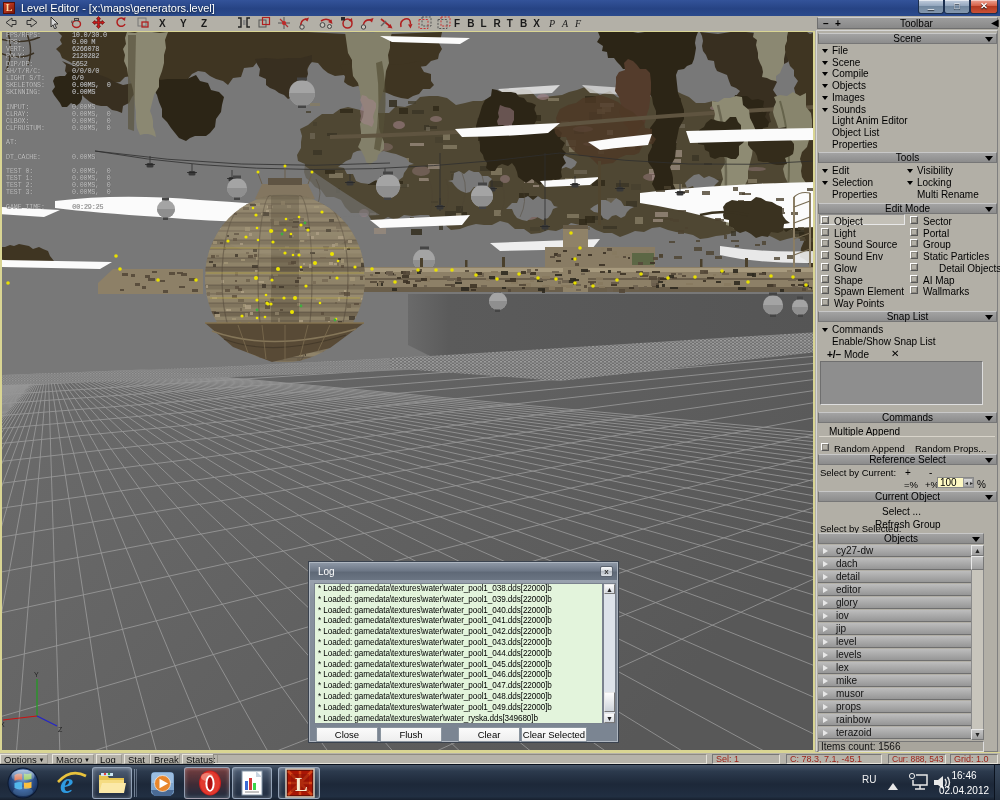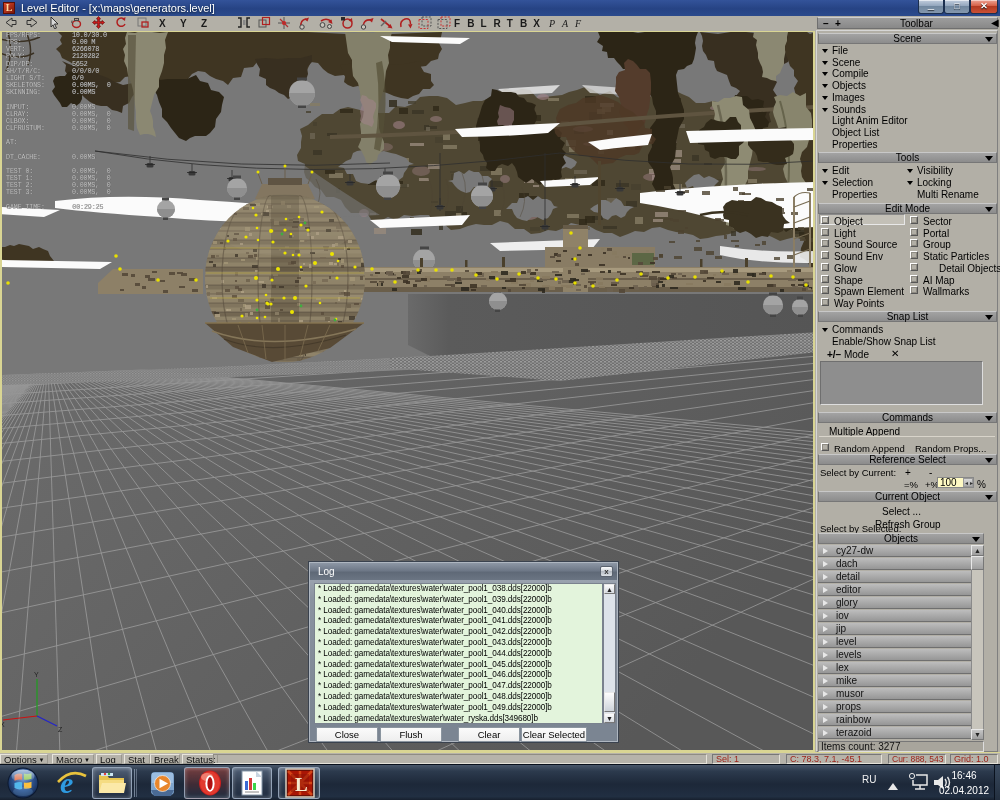--- a/index.html
+++ b/index.html
@@ -1592,21 +1592,21 @@
       <div class="otx">rainbow</div>
     </div>
     <div class="orow" style="top:727px;">
       <div class="oarr"></div>
       <div class="otx">terazoid</div>
     </div>
 <div class="sb abs" style="left:971px;top:545px;width:13px;height:195px;background:#c8c5bc;"></div>
 <div class="sbtn abs" style="left:971px;top:545px;width:13px;height:11px;">▲</div>
 <div class="sbtn abs" style="left:971px;top:556px;width:13px;height:14px;"></div>
 <div class="sbtn abs" style="left:971px;top:729px;width:13px;height:11px;">▼</div>
-<div class="abs" style="left:818px;top:741px;width:166px;height:11px;background:#a8a59c;border:1px solid #777;border-bottom-color:#ddd;border-right-color:#ddd;font-size:10px;line-height:10px;color:#111;padding-left:2px;">Items count: 3277</div>
+<div class="abs" style="left:818px;top:741px;width:166px;height:11px;background:#a8a59c;border:1px solid #777;border-bottom-color:#ddd;border-right-color:#ddd;font-size:10px;line-height:10px;color:#111;padding-left:2px;">Items count: 1566</div>
 <div id="statusbar" class="abs">
       <div class="stbtn" style="left:0px;width:48px;">Options<span style="font-size:6px;position:relative;top:-1px;"> ▼</span></div>
       <div class="stbtn" style="left:52px;width:42px;">Macro<span style="font-size:6px;position:relative;top:-1px;"> ▼</span></div>
       <div class="stbtn" style="left:96px;width:26px;">Log</div>
       <div class="stbtn" style="left:124px;width:26px;">Stat</div>
       <div class="stbtn" style="left:150px;width:30px;">Break</div>
       <div class="stbtn" style="left:182px;width:36px;">Status:</div>
       <div class="abs" style="left:213px;top:1px;width:494px;height:10px;border:1px solid #8f8c84;border-bottom-color:#e5e2d9;border-right-color:#e5e2d9;"></div>
       <div class="stred" style="left:712px;width:68px;font-size:9px;">Sel: 1</div>
       <div class="stred" style="left:786px;width:96px;font-size:9px;">C: 78.3, 7.1, -45.1</div>

